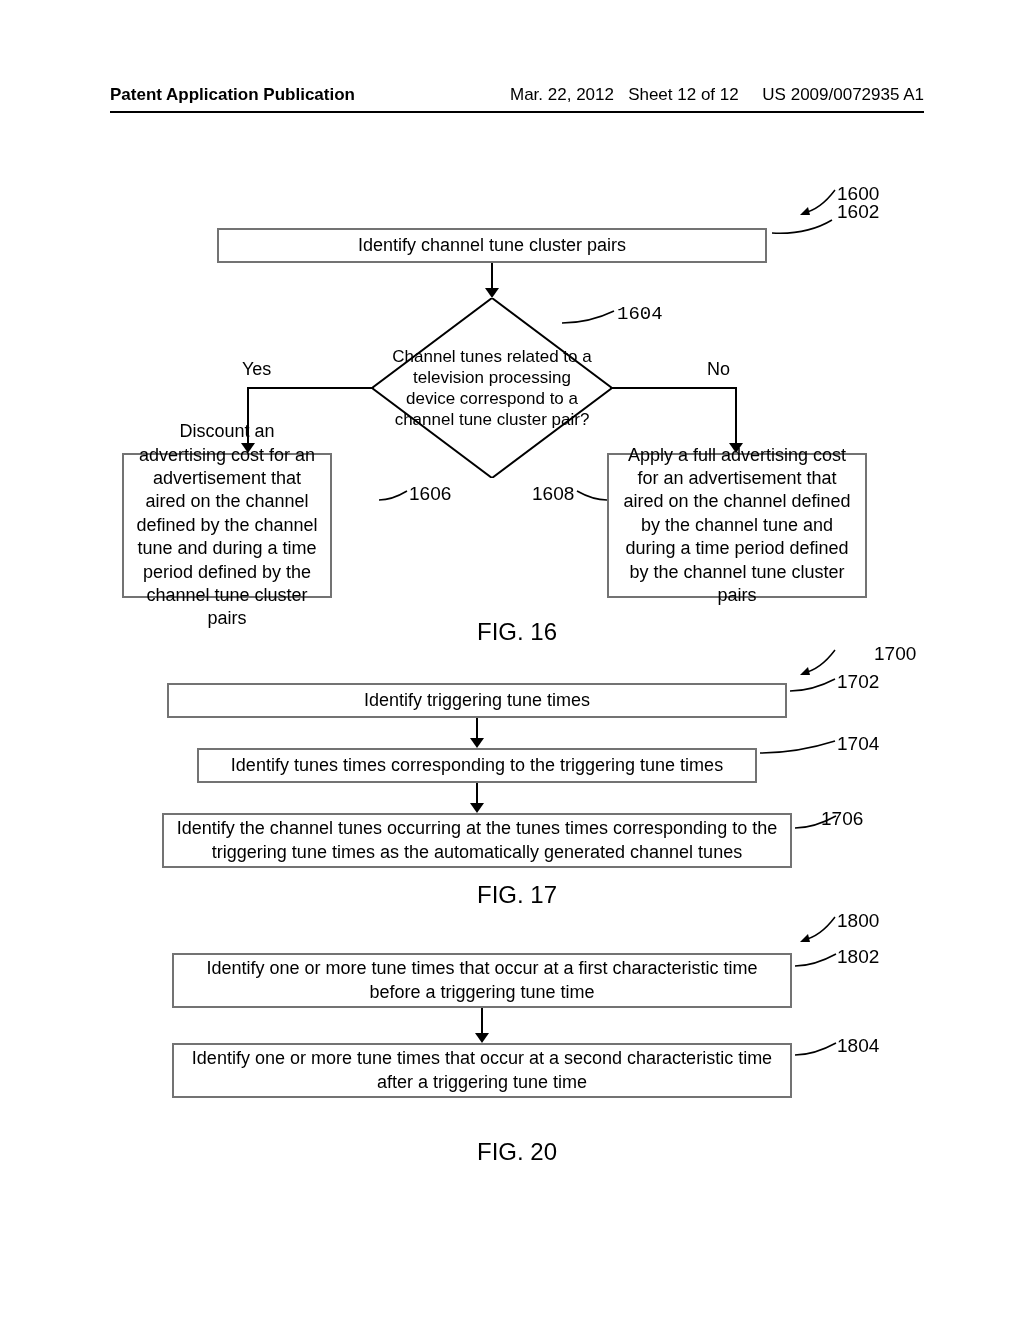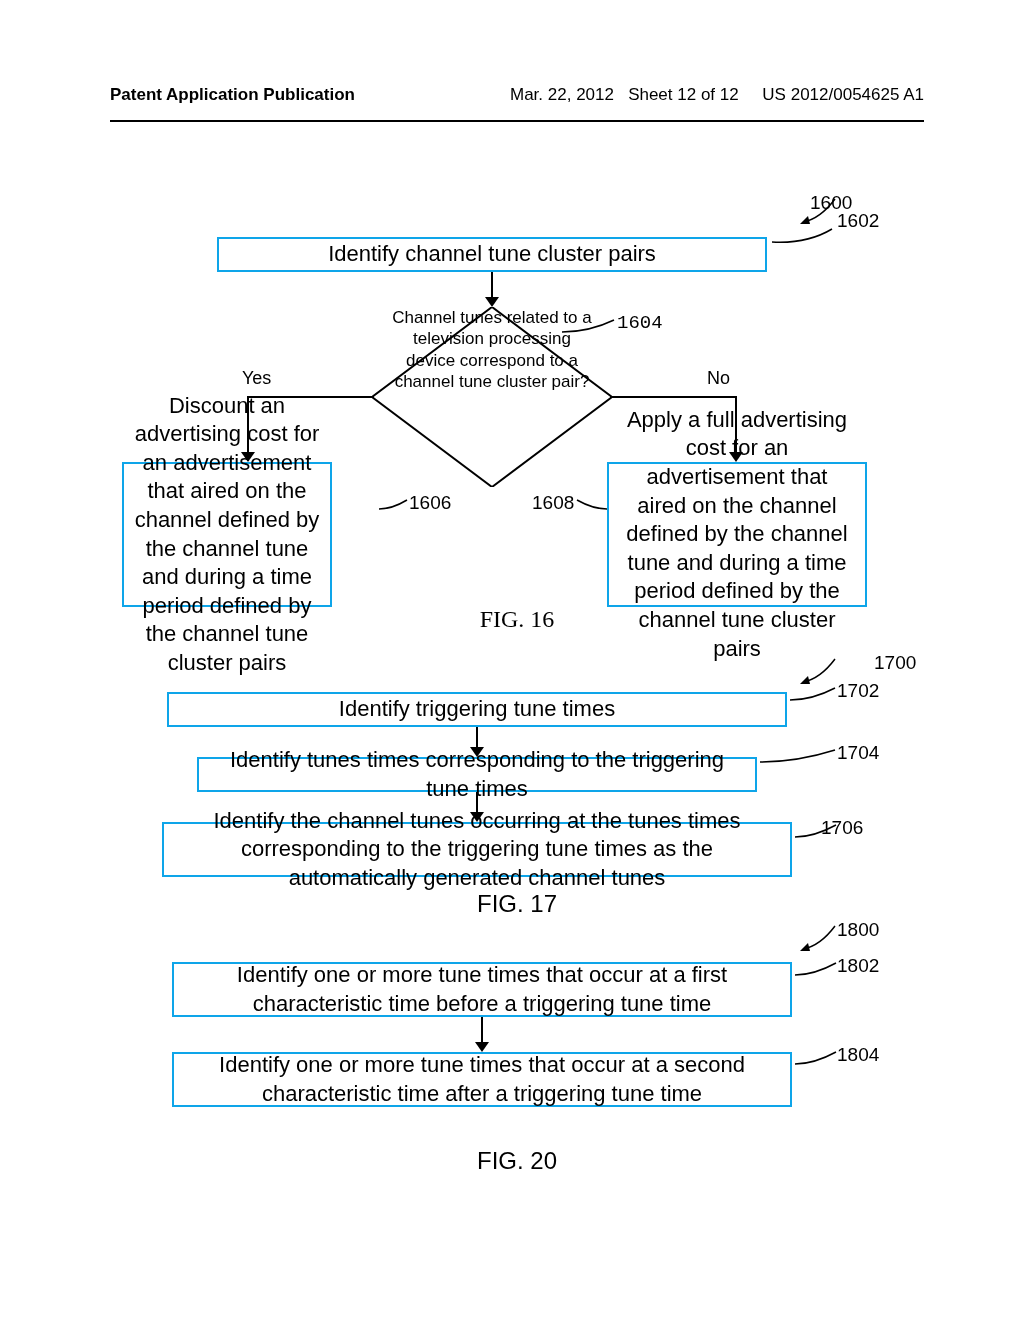--- a/index.html
+++ b/index.html
@@ -1,54 +1,54 @@
 <!DOCTYPE html>
 <html><head>
   <meta charset="utf-8">
   <style>
     * { margin: 0; padding: 0; box-sizing: border-box; }
     body { font-family: Arial, sans-serif; background: white; width: 1024px; height: 1320px; position: relative; }
     .page { position: relative; width: 100%; height: 100%; padding: 85px 100px 0 110px; }
-    .header { display: flex; justify-content: space-between; font-size: 17px; margin-bottom: 15px; }
+    .header { display: flex; justify-content: space-between; font-size: 17px; margin-bottom: 6px; }
     .header-left { font-weight: bold; }
     .header-right { }
     .hr { border-top: 2px solid black; width: 100%; margin-bottom: 40px; }
     .figures { position: relative; width: 810px; margin: 0 auto; }
-    .box { position: absolute; border: 2px solid #0ea5e9; background: white; display: flex; align-items: center; justify-content: center; text-align: center; padding: 4px 10px; font-size: 22px; line-height: 1.3; }
+    .box { position: absolute; border: 2px solid #737373; background: white; display: flex; align-items: center; justify-content: center; text-align: center; padding: 4px 10px; font-size: 18px; line-height: 1.3; }
     .diamond-container { position: absolute; width: 240px; height: 180px; }
     .diamond-shape { position: absolute; width: 100%; height: 100%; }
     .diamond-shape svg { width: 100%; height: 100%; }
-    .diamond-text { position: absolute; width: 100%; height: 100%; display: flex; align-items: flex-start; justify-content: center; text-align: center; font-size: 17px; line-height: 1.25; padding: 0 18px; }
+    .diamond-text { position: absolute; width: 100%; height: 100%; display: flex; align-items: center; justify-content: center; text-align: center; font-size: 17px; line-height: 1.25; padding: 0 18px; }
     .label { position: absolute; font-size: 18px; }
     .fig-label { position: absolute; font-size: 24px; text-align: center; width: 100%; }
     .arrow-line { position: absolute; background: black; }
     .arrow-head { position: absolute; width: 0; height: 0; border-style: solid; }
     .ref-num { position: absolute; font-size: 19px; }
     .leader { position: absolute; }
     .leader svg { overflow: visible; }
   </style>
 </head>
 <body>
 
 <div class="page">
   <div class="header">
     <span class="header-left">Patent Application Publication</span>
     <span class="header-right">
       <span>Mar. 22, 2012</span>&nbsp;&nbsp;
       <span>Sheet 12 of 12</span>&nbsp;&nbsp;&nbsp;&nbsp;
-      <span>US 2012/0054625 A1</span>
+      <span>US 2009/0072935 A1</span>
     </span>
   </div>
   <div class="hr"></div>
 
   <div class="figures">
 
     <div>
 
-      <div class="ref-num" style="left:698px; top:30px;">1600</div>
+      <div class="ref-num" style="left:725px; top:30px;">1600</div>
       <div class="leader" style="left:688px; top:32px;">
         <svg width="40" height="30">
             <path d="M 35 5 Q 20 25 3 28" stroke="black" stroke-width="1.5" fill="none"></path>
             <polygon points="0,30 8,22 10,30" fill="black"></polygon>
           </svg>
       </div>
 
       <div class="box" style="left:105px; top:75px; width:550px; height:35px;">
         <span>Identify channel tune cluster pairs</span>
       </div>
@@ -103,21 +103,21 @@
       <div class="box" style="left:495px; top:300px; width:260px; height:145px;">
         <span>Apply a full advertising cost for an advertisement that aired on the channel defined by the channel tune and during a time period defined by the channel tune cluster pairs</span>
       </div>
       <div class="ref-num" style="left:420px; top:330px;">1608</div>
       <div class="leader" style="left:463px; top:335px;">
         <svg width="35" height="15">
             <path d="M 2 3 Q 18 12 32 12" stroke="black" stroke-width="1.5" fill="none"></path>
           </svg>
       </div>
 
-      <div class="fig-label" style="top:444px;font-family:Liberation Serif, serif;">FIG. 16</div>
+      <div class="fig-label" style="top:465px;">FIG. 16</div>
     </div>
 
     <div>
 
       <div class="ref-num" style="left:762px; top:490px;">1700</div>
       <div class="leader" style="left:688px; top:492px;">
         <svg width="40" height="30">
             <path d="M 35 5 Q 20 25 3 28" stroke="black" stroke-width="1.5" fill="none"></path>
             <polygon points="0,30 8,22 10,30" fill="black"></polygon>
           </svg>

